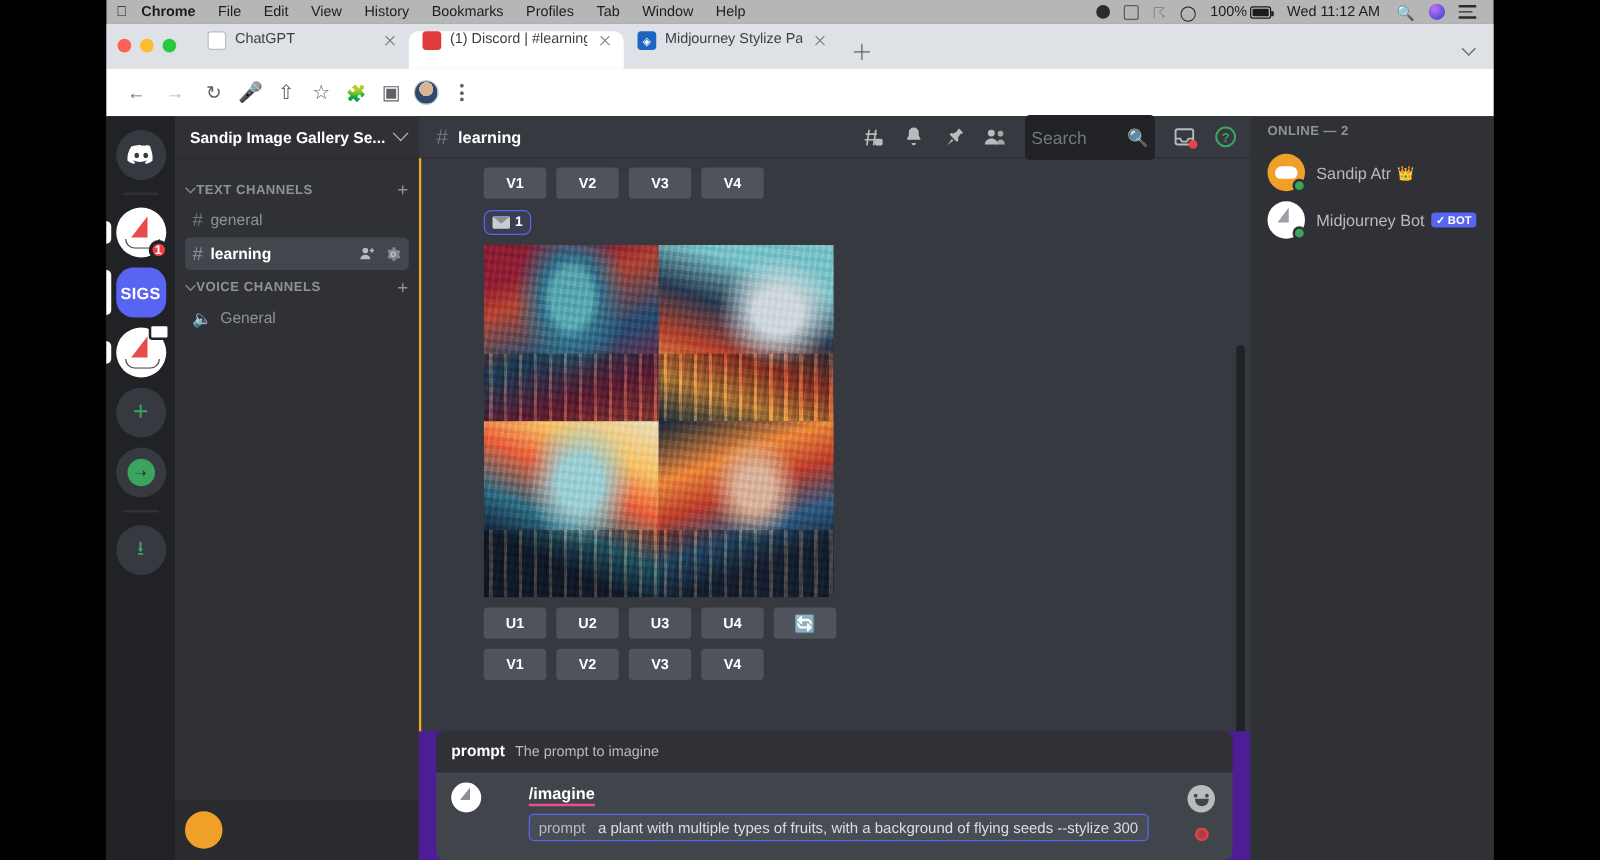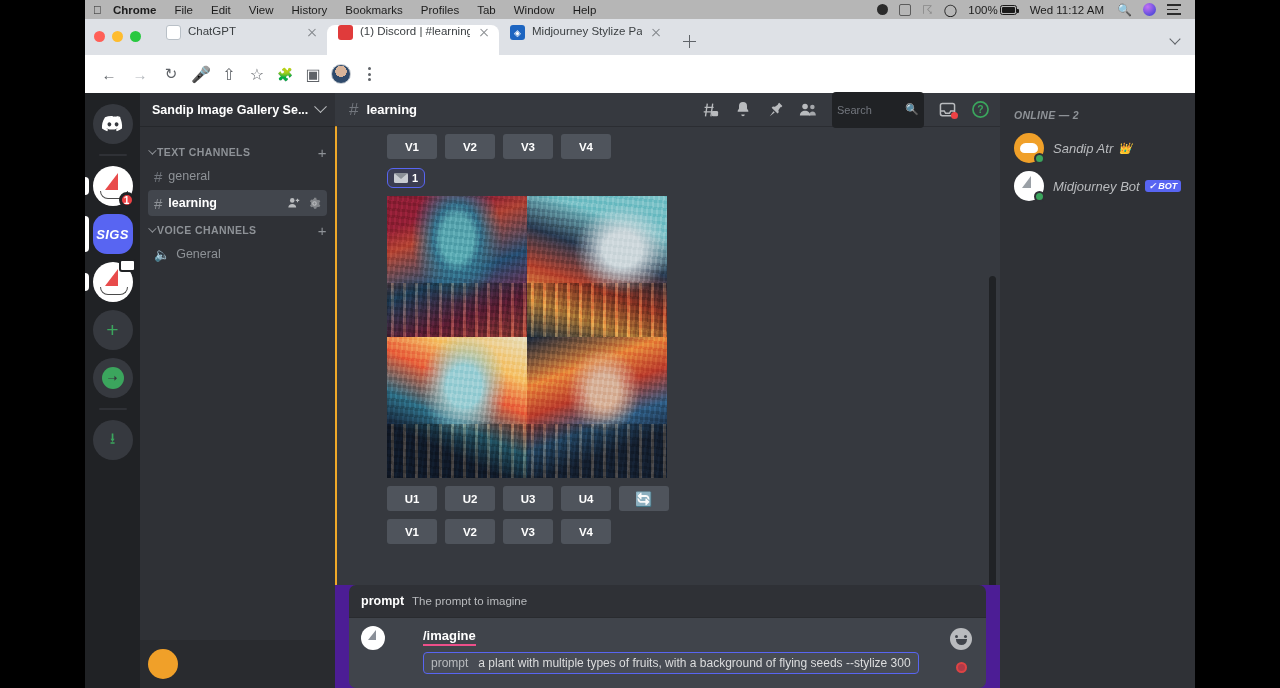--- a/index.html
+++ b/index.html
@@ -80,21 +80,21 @@
   .avatar-chrome { width: 20px; height: 20px; border-radius: 50%; background: radial-gradient(circle at 50% 35%, #d8b49a 0 38%, #2f4a6b 39% 100%); border:1px solid #c7ccd1;}
   .kebab { display:flex; flex-direction:column; gap:2.5px; align-items:center;}
   .kebab i { width:3px;height:3px;border-radius:50%;background:#5f6368;display:block;}
 
   
   .discord { position: absolute; left: 0; top: 74px; width: 1110px; height: 595px; background: #36393f; display: flex; }
 
   
   .rail { width: 55px; background: #202225; display: flex; flex-direction: column; align-items: center; padding-top: 11px; gap: 8px; position: relative;}
   .guild { width: 40px; height: 40px; border-radius: 50%; background: #36393f; display:flex;align-items:center;justify-content:center; position: relative; overflow: visible;}
-  .guild.rounded-sq { border-radius: 14px; font-style: italic; }
+  .guild.rounded-sq { border-radius: 14px; }
   .guild-dm { background: #5865f2; }
   .rail-sep { width: 28px; height: 2px; background: #2f3136; border-radius: 1px; margin: 2px 0; }
   .pill { position: absolute; left: -12px; top: 50%; transform: translateY(-50%); width: 8px; height: 8px; background: #fff; border-radius: 0 4px 4px 0; }
   .pill.tall { height: 36px; border-radius: 0 4px 4px 0; }
   .pill.sm { height: 18px; }
   .badge-count {
     position: absolute; right: -2px; bottom: -2px; min-width: 16px; height: 16px; border-radius: 8px;
     background: #ed4245; color: #fff; font-size: 10px; font-weight: bold; display:flex;align-items:center;justify-content:center;
     border: 3px solid #202225; padding: 0 2px;
   }
@@ -139,22 +139,22 @@
   .chat { flex: 1; background: #36393f; display: flex; flex-direction: column; position: relative; }
   .chat-header {
     height: 33px; display: flex; align-items: center; padding: 0 10px 0 14px; gap: 8px;
     box-shadow: 0 1px 0 rgba(0,0,0,.2); z-index: 3; background:#36393f;
   }
   .chat-header .chash { font-size: 17px; color: #72767d; }
   .chat-title { color: #fff; font-size: 13px; font-weight: bold; flex: 1; }
   .hdr-ics { display: flex; align-items: center; gap: 14px; color: #b9bbbe; }
   .hdr-ic { width: 19px; height: 19px; display:flex;align-items:center;justify-content:center;}
   .search-box {
-    width: 92px; height: 21px; background: #202225; border-radius: 4px; display: flex; align-items: center;
-    padding: 18px 5px; color: #72767d; font-size: 11px; gap: 4px;
+    width: 104px; height: 21px; background: #202225; border-radius: 4px; display: flex; align-items: center;
+    padding: 18px 5px; color: #72767d; font-size: 14px; gap: 4px;
   }
   .search-box span.ph { flex: 1; }
 
   .msgs { flex: 1; position: relative; overflow: hidden; padding: 0 14px 0 0; }
   .msg-inner { padding-left: 52px; padding-right: 20px; }
   .highlight-bar { position: absolute; left: 0; top: 0; width: 2px; height: 474px; background: #f0a929; }
   .btn-row { display: flex; gap: 8px; margin: 8px 0 0 0; }
   .mj-btn {
     width: 50px; height: 25px; background: #4f545c; border-radius: 3px; color: #fff;
     font-size: 11.5px; font-weight: 600; display: flex; align-items: center; justify-content: center;
@@ -220,21 +220,21 @@
     white-space: nowrap; overflow: hidden;
   }
   .arg-pill .argname { color: #b9bbbe; margin-right: 10px; }
   .comp-right { position: absolute; right: 14px; top: 10px; display:flex; flex-direction:column; align-items:center; gap:12px;}
   .emoji-btn { width: 22px; height: 22px; border-radius: 50%; background: #b9bbbe; position: relative; }
   .emoji-btn::before { content:""; position:absolute; left:5px; top:6.5px; width:3px;height:3px;border-radius:50%;background:#40444b; box-shadow: 9px 0 0 #40444b;}
   .emoji-btn::after { content:""; position:absolute; left:5.5px; top:11px; width:11px; height:6px; border-radius: 0 0 7px 7px; background:#40444b;}
   .rec-dot { width: 11px; height: 11px; border-radius: 50%; background: #b03a48; border: 2px solid #d44; }
 
   
-  .members { width: 195px; background: #2f3136; padding: 16px 0 0 14px; font-style: italic; }
+  .members { width: 195px; background: #2f3136; padding: 6px 0 0 14px; }
   .m-title { color: #8e9297; font-size: 10.5px; font-weight: bold; letter-spacing:.3px; margin-bottom: 8px; }
   .member { display: flex; align-items: center; gap: 9px; height: 38px; }
   .m-av { width: 30px; height: 30px; border-radius: 50%; position: relative; flex:none;}
   .m-av.bot { background: #fff; overflow: visible;}
   .m-av.bot::before { content:""; position:absolute; left:8px; top:5px; width:0;height:0;border-left:9px solid transparent;border-bottom:12px solid #9aa0a6; }
   .m-av.usr { background: #f0a029; }
   .m-av.usr::after {
     content:""; position:absolute; left:6px; top:10px; width:18px; height:10px; border-radius: 9px 9px 7px 7px; background:#fff;
   }
   .online-dot { position:absolute; right:-1px; bottom:-1px; width:11px;height:11px;border-radius:50%;background:#3ba55d;border:2.5px solid #2f3136;}

